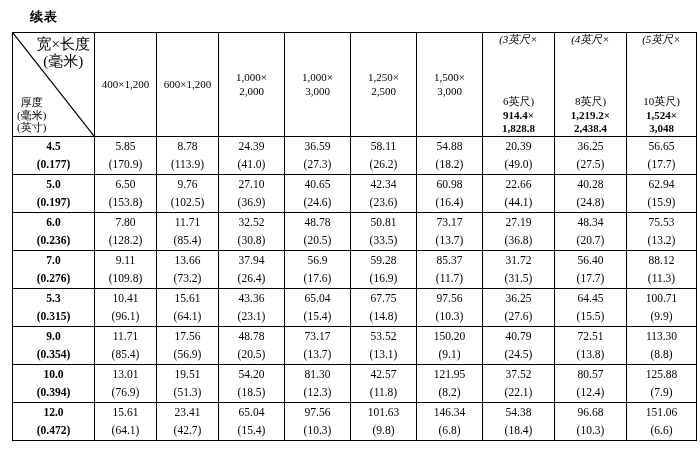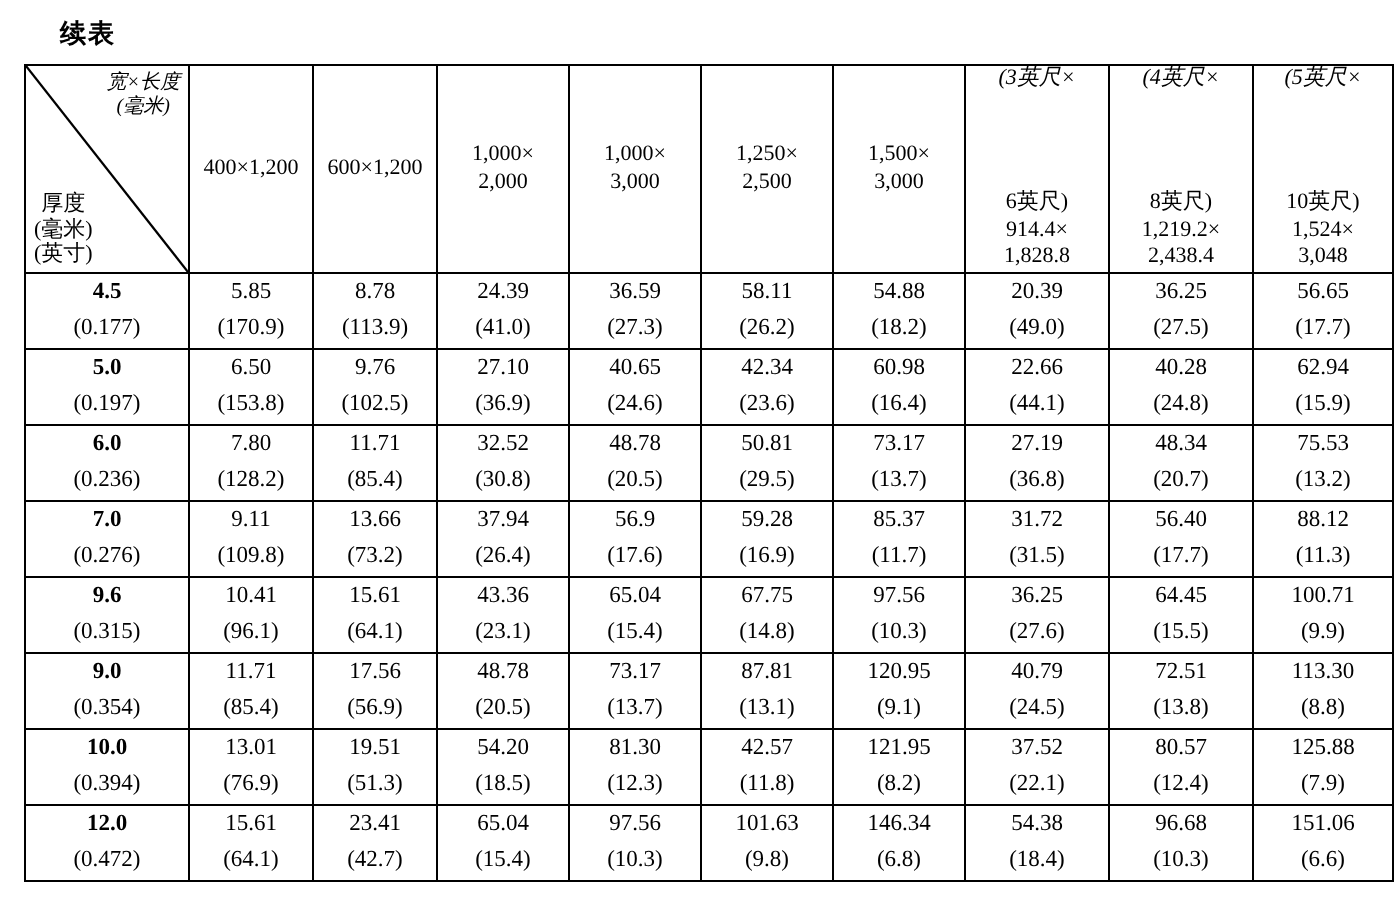--- a/index.html
+++ b/index.html
@@ -56,25 +56,24 @@
   }
   .corner .diag {
     position: absolute;
     left: 0; top: 0;
     width: 100%; height: 100%;
   }
   .corner .tr {
     position: absolute;
     top: 3px;
     right: 4px;
-    font-size: 10px;
+    font-size: 15px;
     line-height: 1.15;
     text-align: center;
     white-space: nowrap;
-    font-style: italic;
   }
   .corner .bl {
     position: absolute;
     bottom: 2px;
     left: 4px;
     font-size: 11px;
     line-height: 1.15;
     text-align: center;
     white-space: nowrap;
   }
@@ -83,30 +82,30 @@
     line-height: 1.5;
   }
   .hdr-two .l1 { display: block; }
   .hdr-two .l2 { display: block; }
   .hdr-ft {
     font-size: 10.5px;
     line-height: 1.45;
   }
   .hdr-ft .l1 { display: block; font-style: italic; }
   .hdr-ft .l2 { display: block; margin-top: 48px; }
-  .hdr-ft .l3 { display: block; font-weight: normal; }
+  .hdr-ft .l3 { display: block; font-weight: bold; }
   .body-row td {
     height: 37px;
     font-size: 11.5px;
     line-height: 1.5;
   }
   .cell2 .a { display: block; }
   .cell2 .b { display: block; }
   .thickcol .a { display: block; font-weight: bold; }
-  .thickcol .b { display: block; }
+  .thickcol .b { display: block; font-weight: bold; }
 </style>
 </head>
 <body>
 
 <div class="page">
 
   <div class="cont-label">续表</div>
 
   <table class="grid">
     <colgroup>
@@ -284,21 +283,21 @@
         <td class="cell2">
             <span class="a">32.52</span>
             <span class="b">(30.8)</span>
           </td>
         <td class="cell2">
             <span class="a">48.78</span>
             <span class="b">(20.5)</span>
           </td>
         <td class="cell2">
             <span class="a">50.81</span>
-            <span class="b">(29.5)</span>
+            <span class="b">(33.5)</span>
           </td>
         <td class="cell2">
             <span class="a">73.17</span>
             <span class="b">(13.7)</span>
           </td>
         <td class="cell2">
             <span class="a">27.19</span>
             <span class="b">(36.8)</span>
           </td>
         <td class="cell2">
@@ -349,21 +348,21 @@
             <span class="b">(17.7)</span>
           </td>
         <td class="cell2">
             <span class="a">88.12</span>
             <span class="b">(11.3)</span>
           </td>
       </tr>
 
       <tr class="body-row">
         <td class="thickcol">
-          <span class="a">9.6</span>
+          <span class="a">5.3</span>
           <span class="b">(0.315)</span>
         </td>
         <td class="cell2">
             <span class="a">10.41</span>
             <span class="b">(96.1)</span>
           </td>
         <td class="cell2">
             <span class="a">15.61</span>
             <span class="b">(64.1)</span>
           </td>
@@ -412,25 +411,25 @@
           </td>
         <td class="cell2">
             <span class="a">48.78</span>
             <span class="b">(20.5)</span>
           </td>
         <td class="cell2">
             <span class="a">73.17</span>
             <span class="b">(13.7)</span>
           </td>
         <td class="cell2">
-            <span class="a">87.81</span>
+            <span class="a">53.52</span>
             <span class="b">(13.1)</span>
           </td>
         <td class="cell2">
-            <span class="a">120.95</span>
+            <span class="a">150.20</span>
             <span class="b">(9.1)</span>
           </td>
         <td class="cell2">
             <span class="a">40.79</span>
             <span class="b">(24.5)</span>
           </td>
         <td class="cell2">
             <span class="a">72.51</span>
             <span class="b">(13.8)</span>
           </td>

